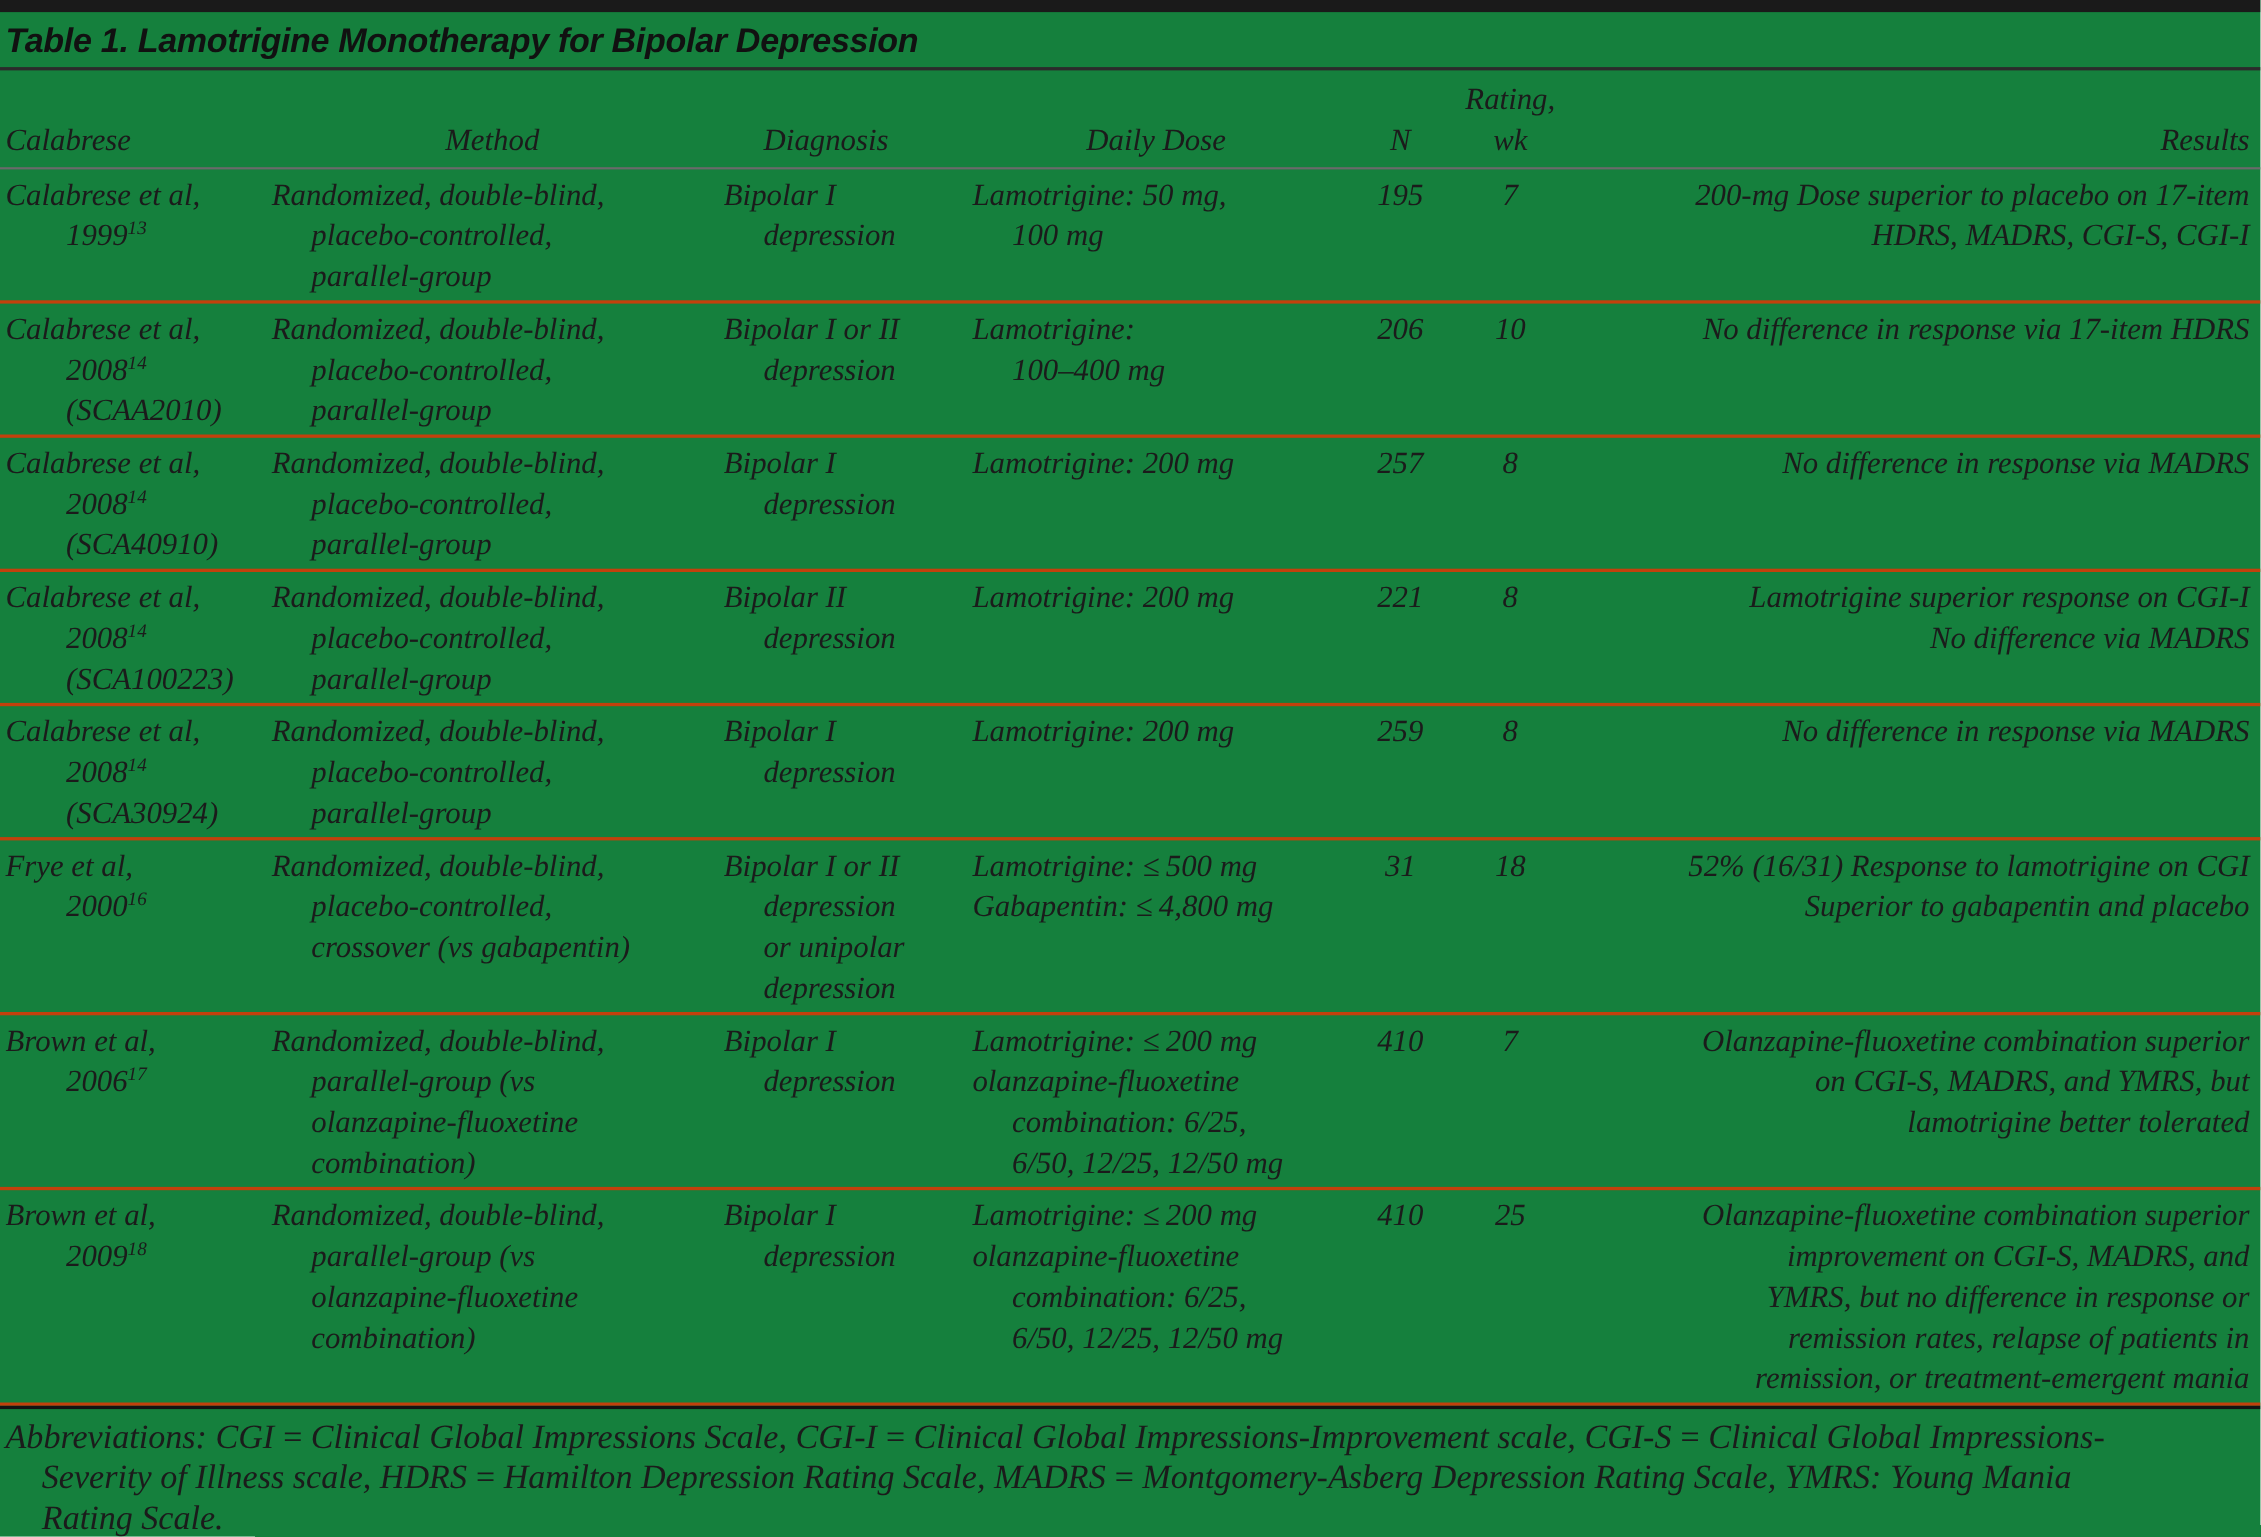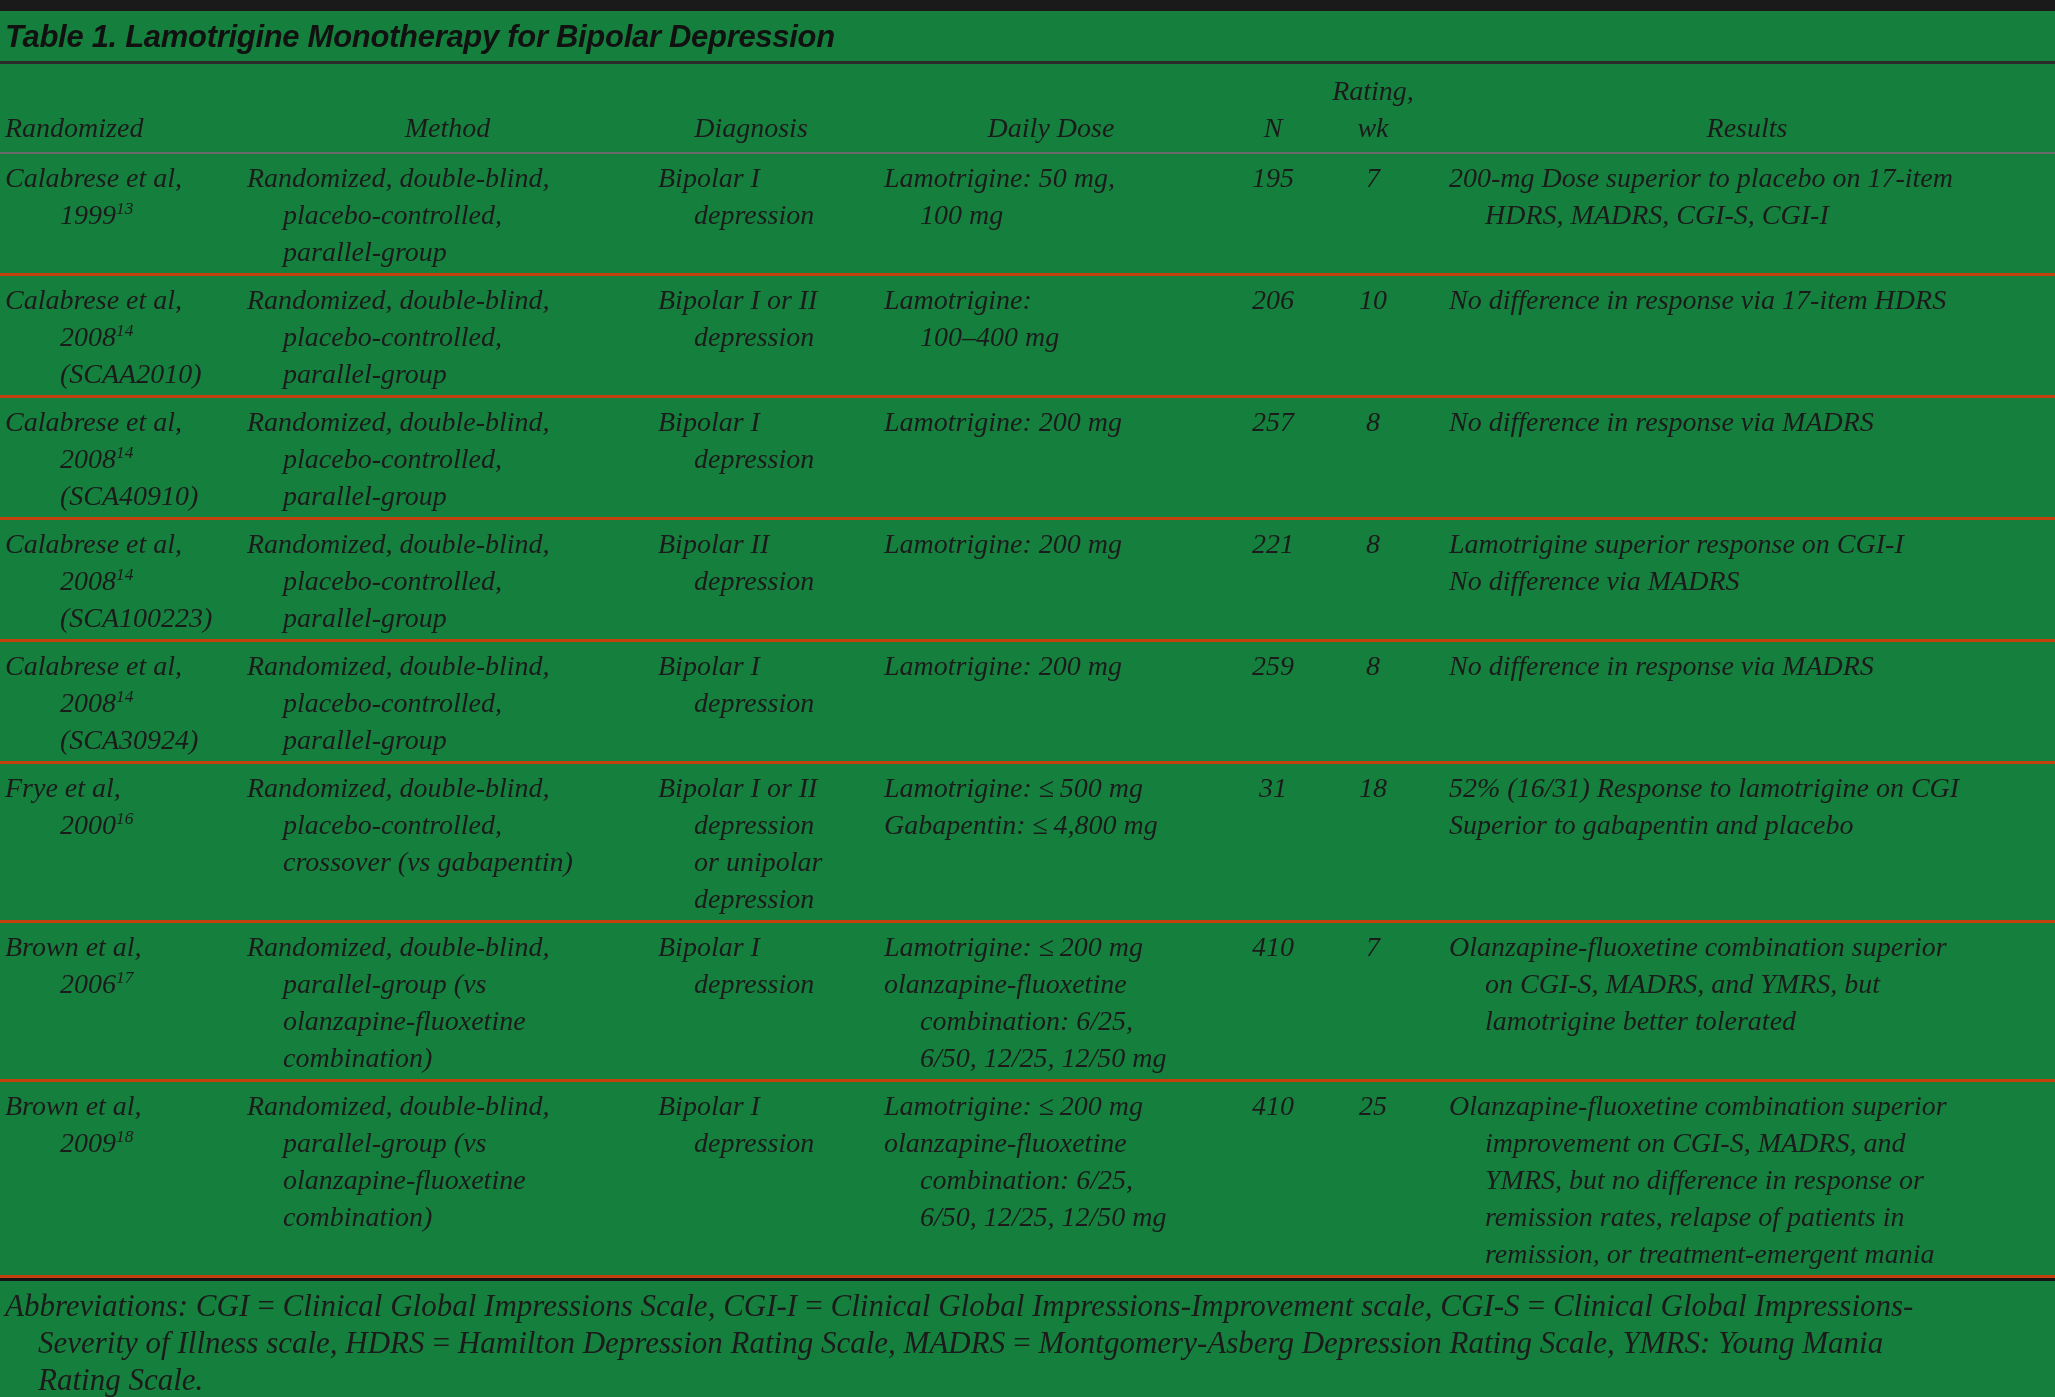--- a/index.html
+++ b/index.html
@@ -37,21 +37,21 @@
     font-size:28px; line-height:37px;
   }
 
   .cell { flex:none; }
   .c-ref    { width:242px; padding-right:55px; }
   .c-method { width:411px; padding-right:10px; }
   .c-diag   { width:226px; padding-right:40px; }
   .c-dose   { width:344px; padding-right:10px; }
   .c-n      { width:90px;  text-align:center; }
   .c-len    { width:110px; text-align:center; }
-  .c-res    { width:622px; padding-left:21px; padding-right:5px; }
+  .c-res    { width:622px; padding-left:21px; padding-right:5px;text-align:right; }
 
   .ln { white-space:nowrap; }
   .ln.ind { padding-left:36px; }
   .c-ref .ln.ind { padding-left:55px; }
 
   sup { font-size:0.62em; line-height:0; vertical-align:baseline; position:relative; top:-0.55em; }
 
   .body-rule { height:3px; background:#141414; width:100%; }
   .footnote {
     font-size:31px; line-height:37px;
@@ -64,21 +64,21 @@
 </head>
 <body>
 
 <div class="page">
   <div class="topbar"></div>
 
   <div class="title">Table 1. Lamotrigine Monotherapy for Bipolar Depression</div>
   <div class="title-rule"></div>
 
   <div class="thead">
-    <div class="cell c-ref th-left">Randomized</div>
+    <div class="cell c-ref th-left">Calabrese</div>
     <div class="cell c-method th">Method</div>
     <div class="cell c-diag th">Diagnosis</div>
     <div class="cell c-dose th">Daily Dose</div>
     <div class="cell c-n th">N</div>
     <div class="cell c-len th">
       <div>Rating,</div>
       <div>wk</div>
     </div>
     <div class="cell c-res th">Results</div>
   </div>

